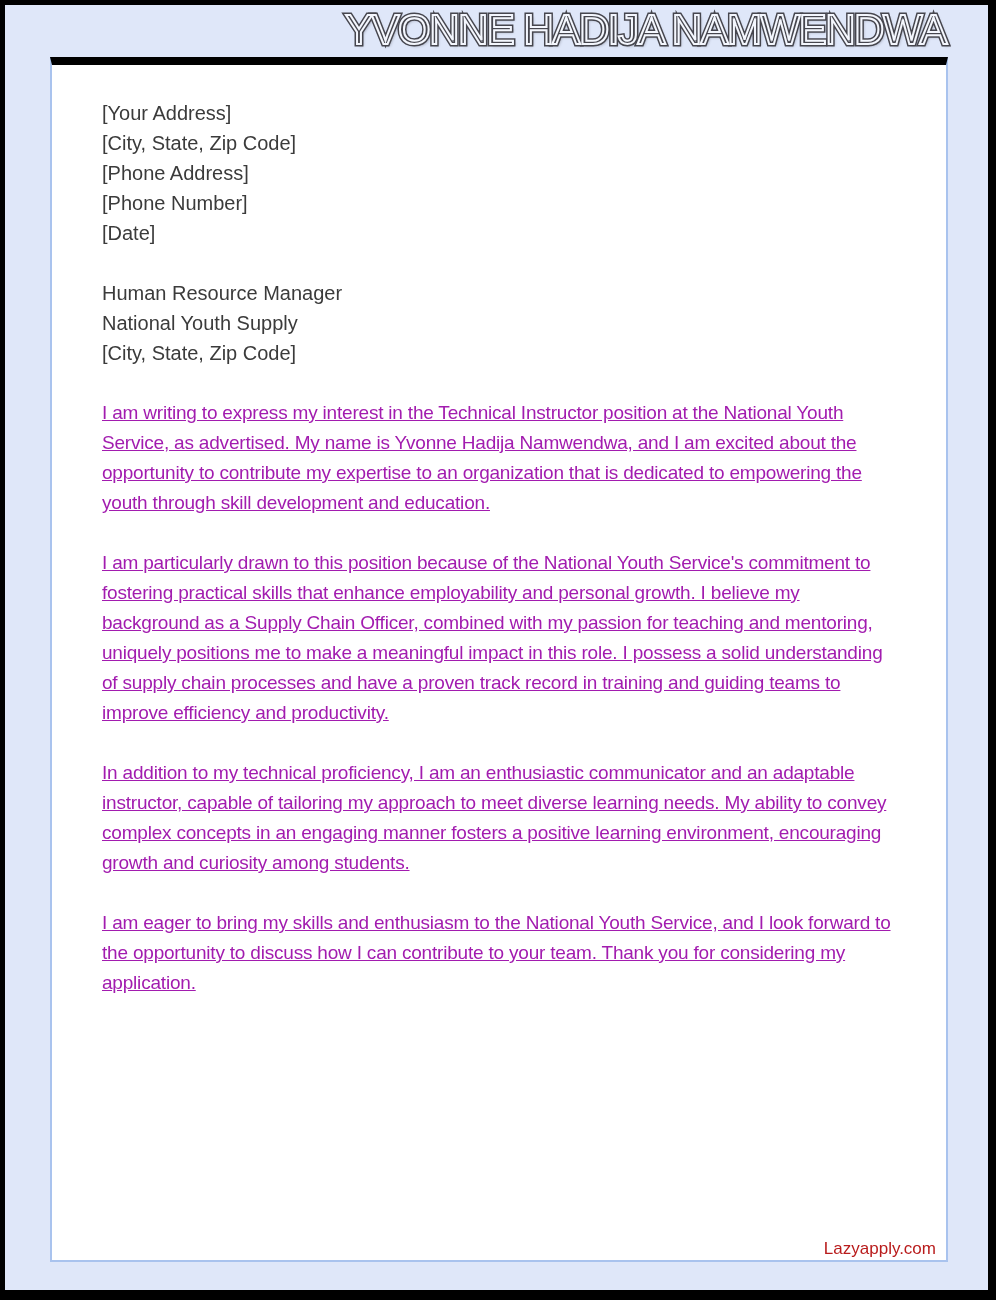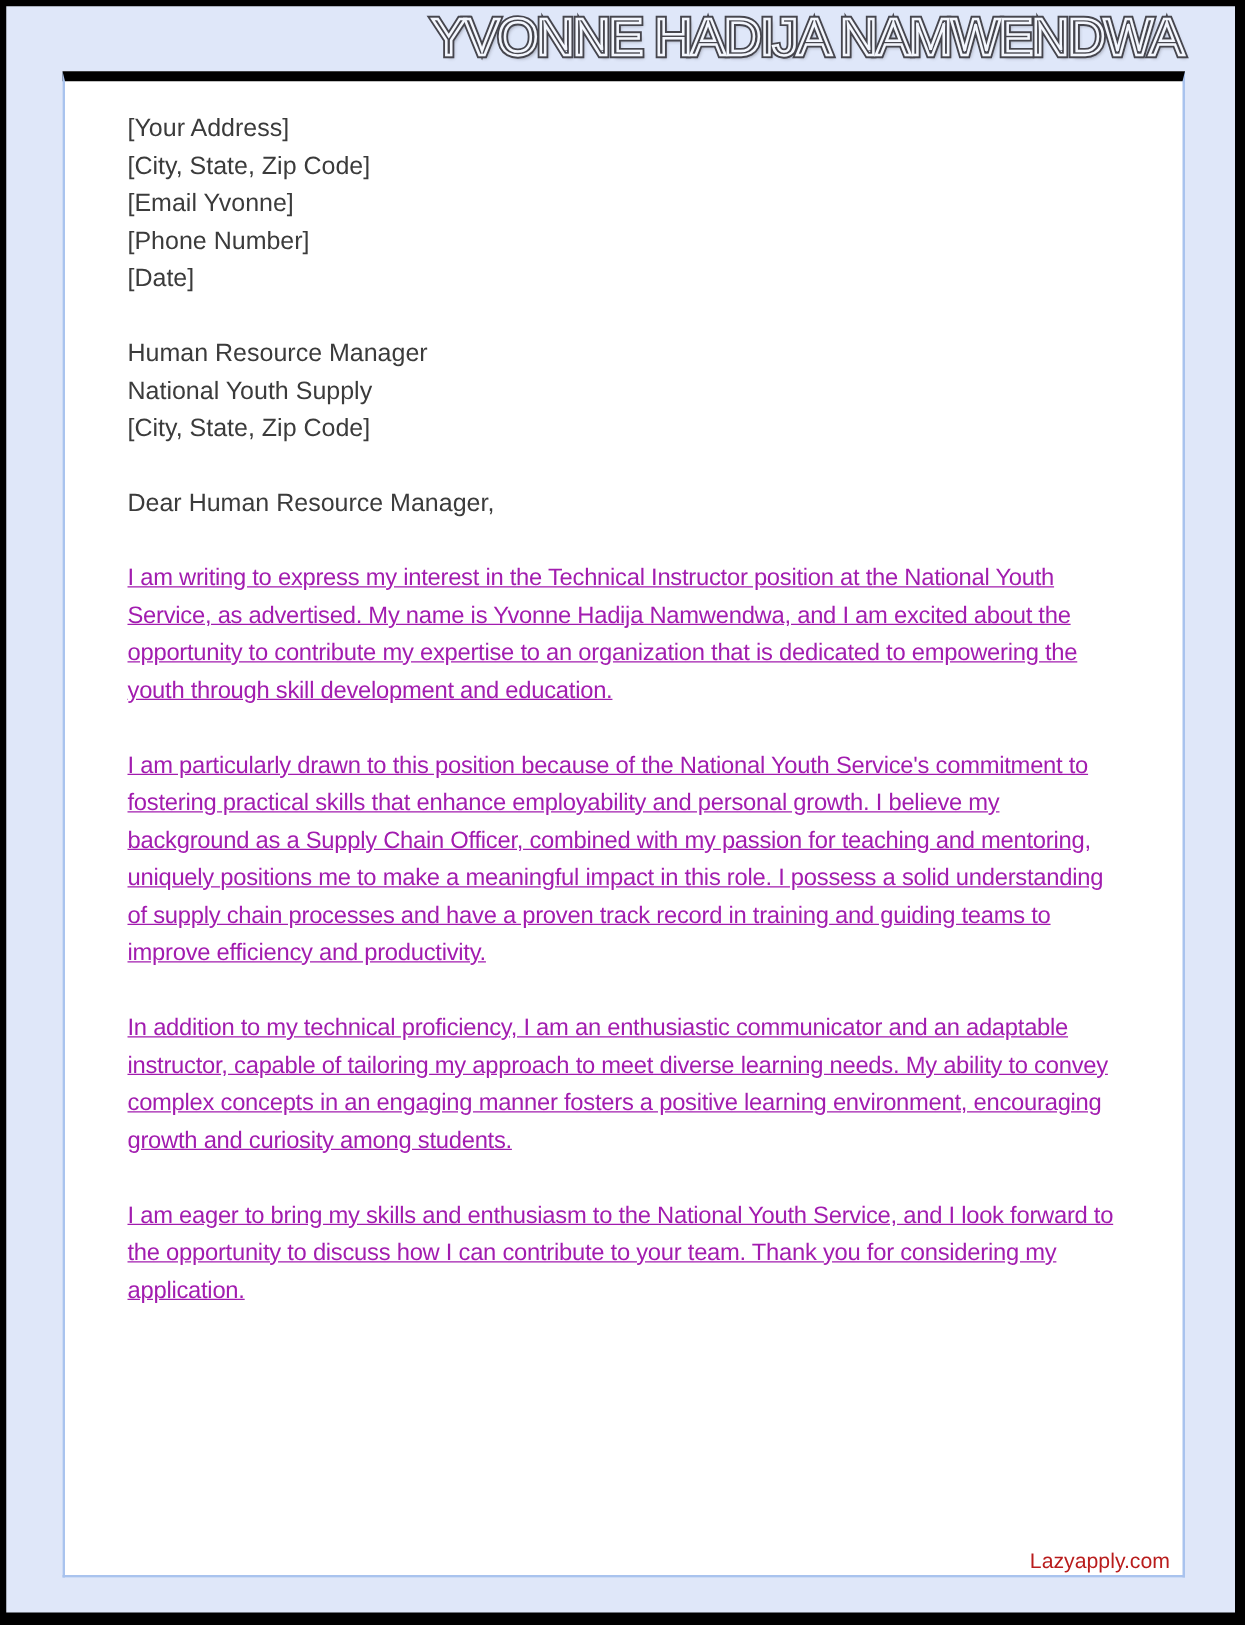--- a/index.html
+++ b/index.html
@@ -47,21 +47,21 @@
   }
   .doc {
     margin-left: 45px;
     width: 898px;
     height: 1205px;
     background: #ffffff;
     border-top: 8px solid #000000;
     border-left: 2px solid #a9c3ee;
     border-right: 2px solid #a9c3ee;
     border-bottom: 2px solid #a9c3ee;
-    padding: 23px 46px 0 50px;
+    padding: 33px 46px 0 50px;
     position: relative;
   }
   .line {
     font-size: 20px;
     line-height: 30px;
     color: #3b3b3b;
   }
   .block { margin-bottom: 30px; }
   .para {
     font-size: 19px;
@@ -96,34 +96,31 @@
       <span class="title-layer title-under">YVONNE HADIJA NAMWENDWA</span>
       <span class="title-layer title-over">YVONNE HADIJA NAMWENDWA</span>
     </div>
   </div>
 
   <div class="doc">
 
     <div class="block">
       <div class="line">[Your Address]</div>
       <div class="line">[City, State, Zip Code]</div>
-      <div class="line">[Email Yvonne]</div>
+      <div class="line">[Phone Address]</div>
       <div class="line">[Phone Number]</div>
       <div class="line">[Date]</div>
     </div>
 
     <div class="block">
       <div class="line">Human Resource Manager</div>
       <div class="line">National Youth Supply</div>
       <div class="line">[City, State, Zip Code]</div>
     </div>
 
-    <div class="block">
-      <div class="line">Dear Human Resource Manager,</div>
-    </div>
 
     <p class="para">I am writing to express my interest in the Technical Instructor position at the National Youth Service, as advertised. My name is Yvonne Hadija Namwendwa, and I am excited about the opportunity to contribute my expertise to an organization that is dedicated to empowering the youth through skill development and education.</p>
     <p class="para">I am particularly drawn to this position because of the National Youth Service's commitment to fostering practical skills that enhance employability and personal growth. I believe my background as a Supply Chain Officer, combined with my passion for teaching and mentoring, uniquely positions me to make a meaningful impact in this role. I possess a solid understanding of supply chain processes and have a proven track record in training and guiding teams to improve efficiency and productivity.</p>
     <p class="para">In addition to my technical proficiency, I am an enthusiastic communicator and an adaptable instructor, capable of tailoring my approach to meet diverse learning needs. My ability to convey complex concepts in an engaging manner fosters a positive learning environment, encouraging growth and curiosity among students.</p>
     <p class="para">I am eager to bring my skills and enthusiasm to the National Youth Service, and I look forward to the opportunity to discuss how I can contribute to your team. Thank you for considering my application.</p>
 
 
     <div class="watermark">Lazyapply.com</div>
 
   </div>

